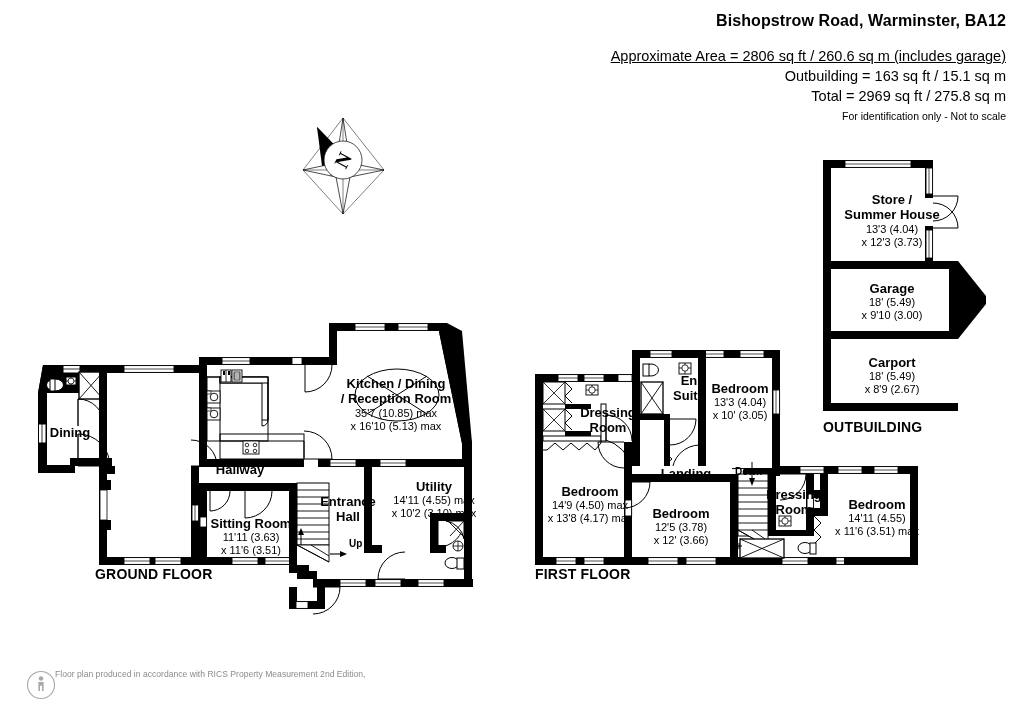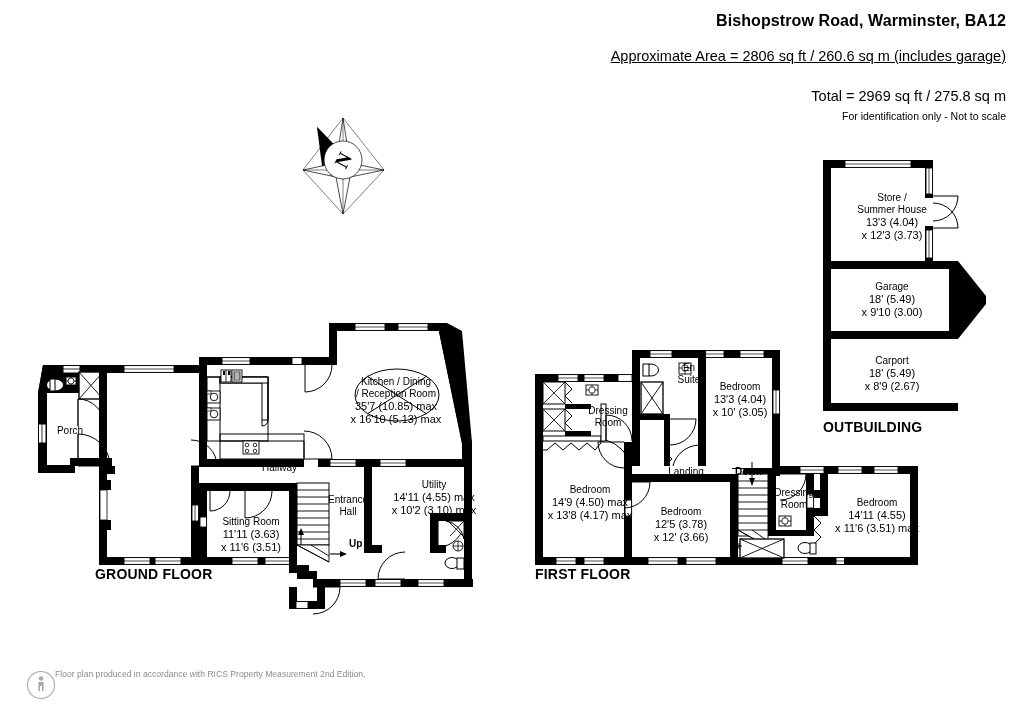--- a/index.html
+++ b/index.html
@@ -18,37 +18,38 @@
   #area1{top:48px;font-size:14.5px;text-decoration:underline;}
   #area2{top:68px;font-size:14.5px;}
   #area3{top:88px;font-size:14.5px;}
   #disclaimer{top:110px;font-size:10.5px;}
 
   
   #plan{position:absolute;left:0;top:0;width:1024px;height:724px;}
 
   
   .lbl{position:absolute;text-align:center;line-height:1.18;white-space:nowrap;}
-  .rname{font-size:10px;font-weight:normal;}
+  .rname{font-size:13px;font-weight:bold;}
   .rdim{font-size:11px;font-weight:normal;}
   .floorlbl{position:absolute;font-size:14px;font-weight:bold;letter-spacing:.2px;}
   .smalllbl{position:absolute;font-size:10px;font-weight:bold;}
 
   
   #footer{position:absolute;left:55px;top:668px;font-size:8.6px;color:#8c8c8c;line-height:1.55;white-space:nowrap;}
   #footer .sp{display:inline-block;width:10px;}
   #footicon{position:absolute;left:26px;top:668px;width:30px;height:34px;}
 </style>
 </head>
 <body>
 
 <div id="sheet">
 
   <div class="hdr" id="title">Bishopstrow Road, Warminster, BA12</div>
   <div class="hdr" id="area1">Approximate Area = 2806 sq ft / 260.6 sq m (includes garage)</div>
+  <div class="hdr" id="area2">Outbuilding = 163 sq ft / 15.1 sq m</div>
   <div class="hdr" id="area3">Total = 2969 sq ft / 275.8 sq m</div>
   <div class="hdr" id="disclaimer">For identification only - Not to scale</div>
 
   <svg id="plan" viewBox="0 0 1024 724">
     <defs>
       <g id="xbox-g"></g>
     </defs>
 
     <g>
 
@@ -470,31 +471,31 @@
 
       <path d="M958 269 L974 294 L960 300 L974 306 L958 331" fill="none" stroke="#000000" stroke-width="1"></path>
 
       <rect x="823" y="331" width="135" height="8" fill="#000000"></rect>
 
       <rect x="823" y="331" width="8" height="80" fill="#000000"></rect>
       <rect x="823" y="403" width="135" height="8" fill="#000000"></rect>
     </g>
   </svg>
 
-  <div class="lbl rname" style="left:40px;top:425px;width:60px;">Porch</div>
+  <div class="lbl rname" style="left:40px;top:425px;width:60px;">Dining</div>
 
 
   <div class="lbl" style="left:269px;top:376px;width:160px;padding-left:47px;">
     <div class="rname">Kitchen / Dining</div>
     <div class="rname">/ Reception Room</div>
     <div class="rdim">35'7 (10.85) max</div>
     <div class="rdim">x 16'10 (5.13) max</div>
   </div>
 
-  <div class="lbl rname" style="left:203px;top:462px;width:94px;text-align:right;">Hallway</div>
+  <div class="lbl rname" style="left:193px;top:462px;width:94px;">Hallway</div>
 
   <div class="lbl" style="left:200px;top:516px;width:102px;">
     <div class="rname">Sitting Room</div>
     <div class="rdim">11'11 (3.63)</div>
     <div class="rdim">x 11'6 (3.51)</div>
   </div>
 
   <div class="lbl" style="left:313px;top:494px;width:70px;">
     <div class="rname">Entrance</div>
     <div class="rname">Hall</div>
@@ -508,21 +509,21 @@
 
   <div class="smalllbl" style="left:349px;top:538px;">Up</div>
 
   <div class="floorlbl" style="left:95px;top:566px;">GROUND FLOOR</div>
 
   <div class="lbl" style="left:573px;top:405px;width:70px;">
     <div class="rname">Dressing</div>
     <div class="rname">Room</div>
   </div>
 
-  <div class="lbl" style="left:665px;top:362px;width:48px;">
+  <div class="lbl" style="left:665px;top:373px;width:48px;">
     <div class="rname">En</div>
     <div class="rname">Suite</div>
   </div>
 
   <div class="lbl" style="left:694px;top:381px;width:92px;">
     <div class="rname">Bedroom</div>
     <div class="rdim">13'3 (4.04)</div>
     <div class="rdim">x 10' (3.05)</div>
   </div>
 

